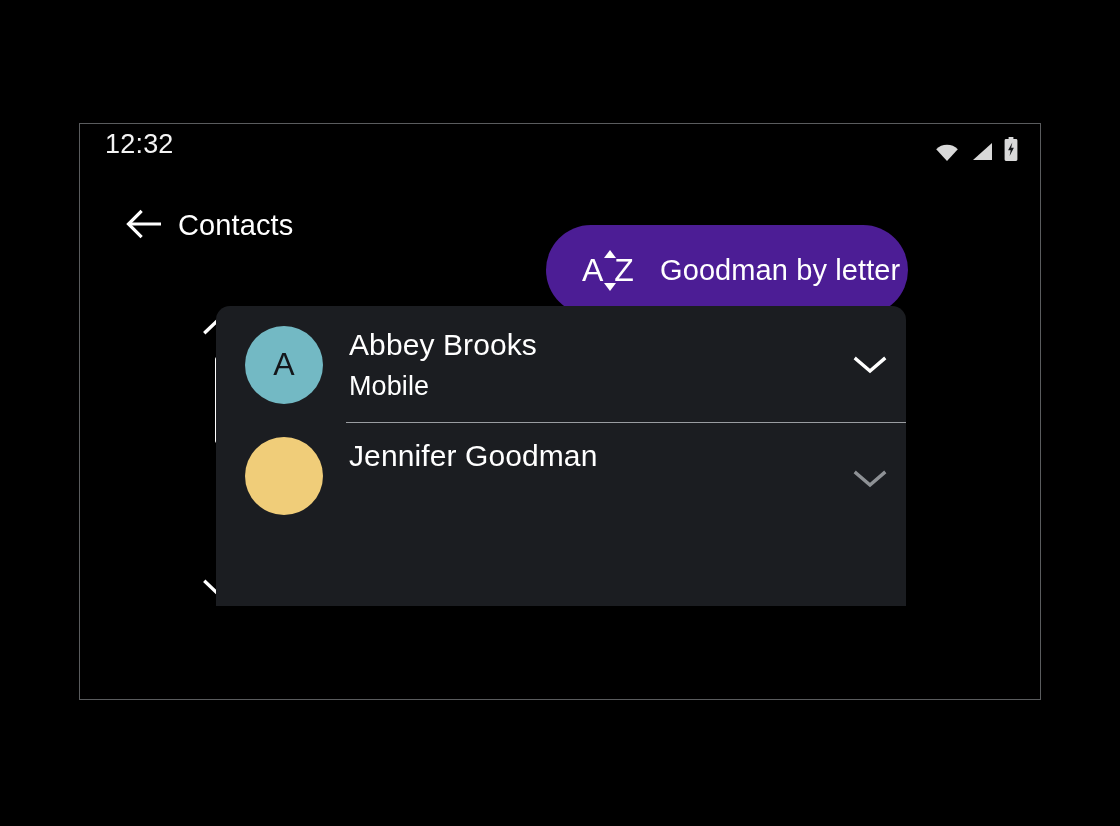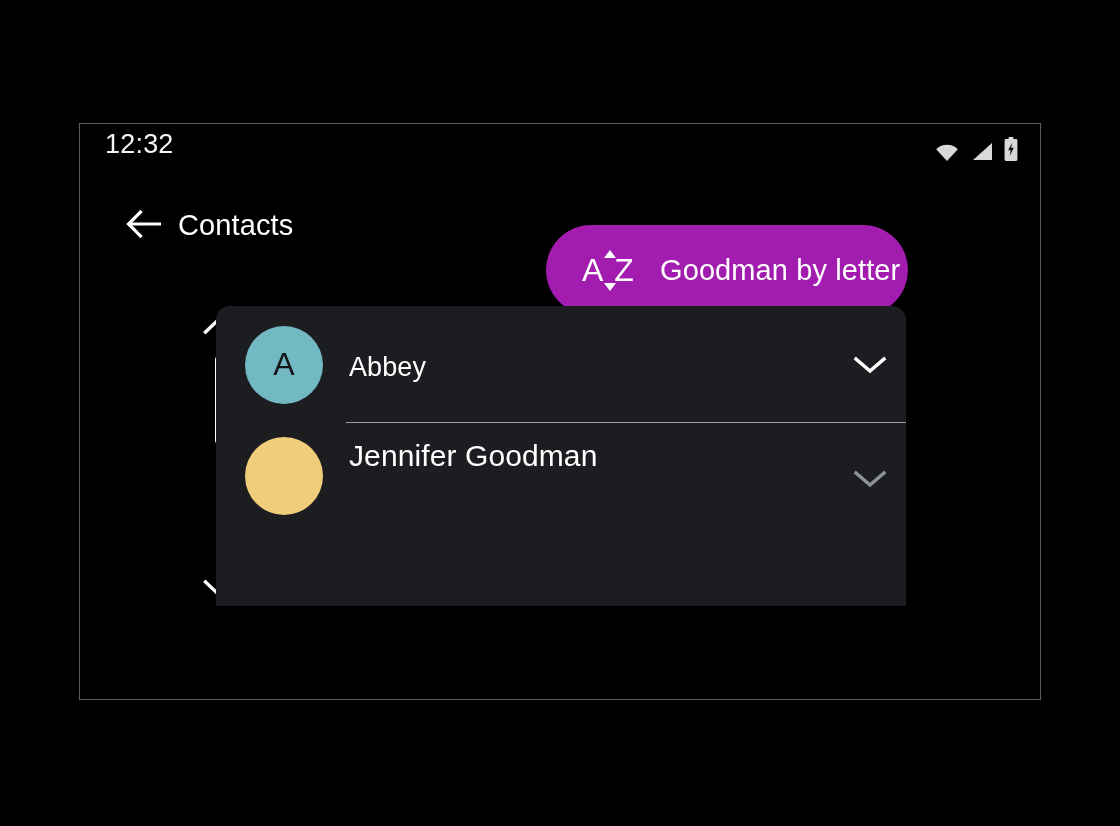--- a/index.html
+++ b/index.html
@@ -49,21 +49,21 @@
     cursor:pointer;
   }
   #page-title{
     position:absolute; left:98px; top:33px;
     font-size:29px; color:#ffffff; letter-spacing:0.1px;
     line-height:44px;
   }
   #search-by-letter-button{
     position:absolute; left:466px; top:55px;
     width:362px; height:90px;
-    background:#a21caf;
+    background:#4c1d95;
     border-radius:45px;
     display:flex; align-items:center;
     cursor:pointer;
   }
   #az-sort-icon{
     position:relative;
     margin-left:36px;
     width:56px; height:44px;
     flex:0 0 auto;
   }
@@ -379,21 +379,22 @@
     </div>
   </div>
 
   <div id="contact-list-card">
 
     <div class="contact-row">
       <div class="avatar" style="background:#73b9c4;">
         <span class="avatar-letter">A</span>
       </div>
       <div class="contact-text">
-        <div class="contact-sub">Abbey</div>
+        <div class="contact-name">Abbey Brooks</div>
+        <div class="contact-sub">Mobile</div>
       </div>
       <div class="row-chevron">
         <svg width="34" height="20" viewBox="0 0 34 20">
           <path d="M3 4 L17 16 L31 4" fill="none" stroke="#ffffff" stroke-width="3.4" stroke-linecap="square"></path>
         </svg>
       </div>
       <div class="row-divider"></div>
     </div>
 
 

